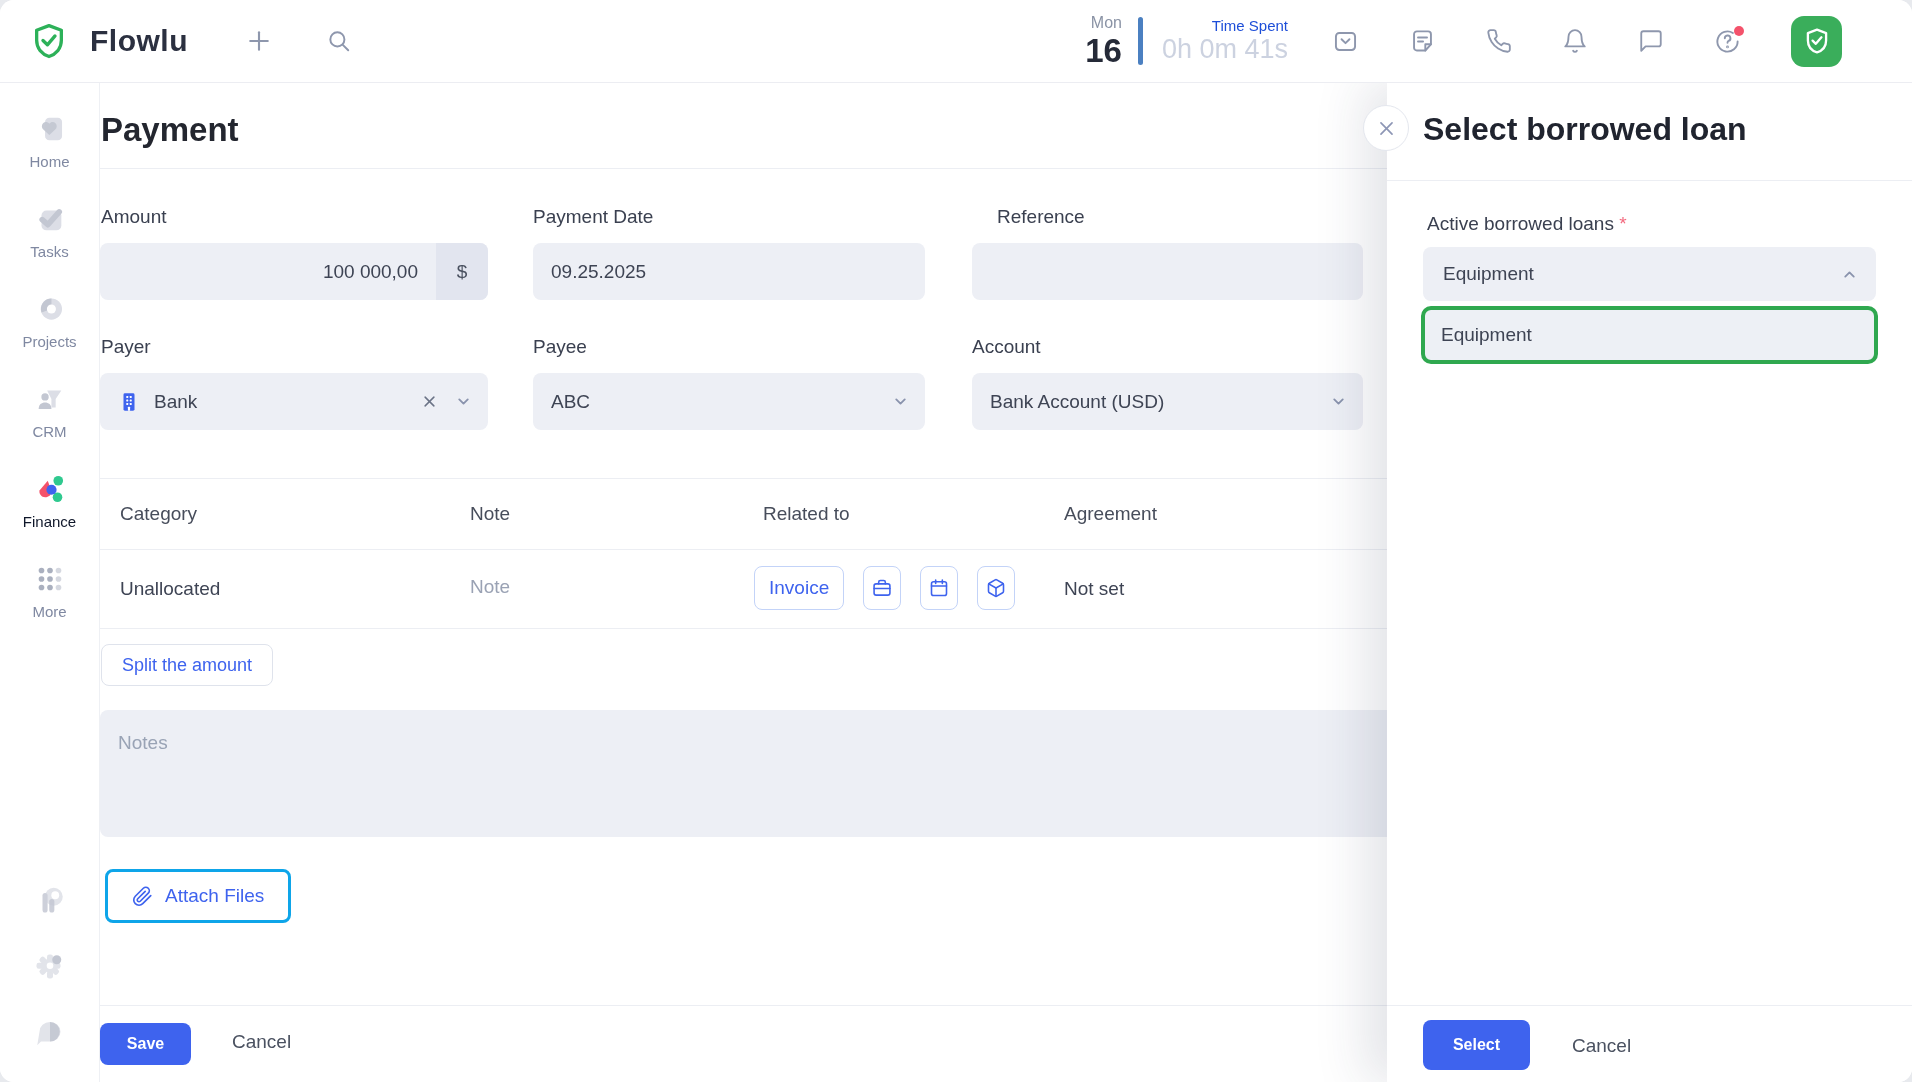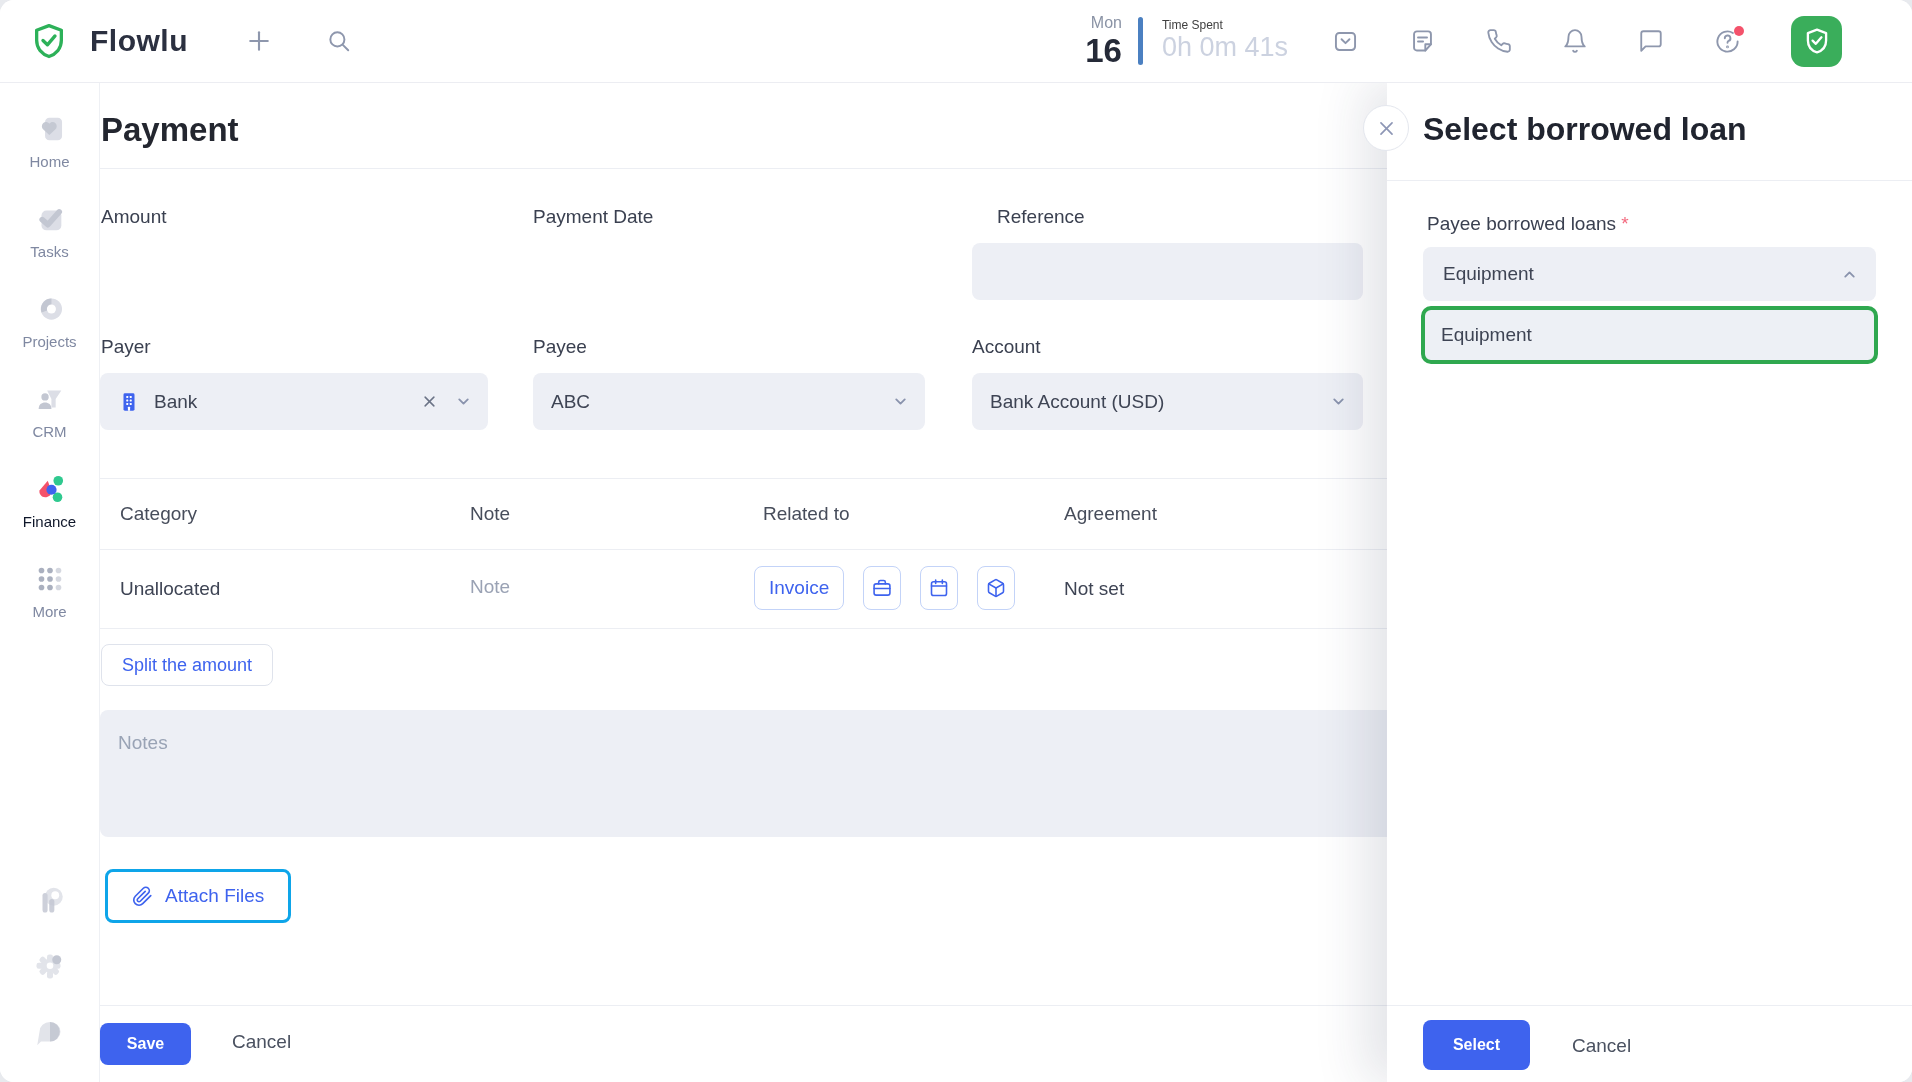--- a/index.html
+++ b/index.html
@@ -12,21 +12,21 @@
   .brand-name { font-size:30px; font-weight:600; color:#2b3040; letter-spacing:.5px; }
   .tb-btn { background:none; border:none; cursor:pointer; display:flex; align-items:center; justify-content:center; }
   .tb-plus { margin-left:56px; }
   .tb-search { margin-left:52px; }
   .tb-right { margin-left:auto; display:flex; align-items:center; margin-right:28px; }
   .date-block { text-align:right; line-height:1; }
   .date-day { font-size:16px; color:#8a93a5; margin-bottom:3px; }
   .date-num { font-size:33px; font-weight:600; color:#252a38; }
   .blue-bar { width:5px; height:48px; background:#4b80c1; border-radius:3px; margin:0 19px 0 16px; }
   .timespent { line-height:1.15; margin-right:44px; }
-  .ts-label { font-size:12px; color:#404040; }
+  .ts-label { font-size:15px; color:#1d4ed8;text-align:right; }
   .ts-value { font-size:27px; color:#ccd2e0; }
   .tb-icons { display:flex; align-items:center; gap:50px; margin-right:42px; }
   .avatar { width:51px; height:51px; border-radius:13px; background:#3aae5b; display:flex; align-items:center; justify-content:center; cursor:pointer; border:none; }
 
   
   .sidebar { position:absolute; top:83px; left:0; width:100px; bottom:0; background:#fff; border-right:1px solid #eef0f4; z-index:40; display:flex; flex-direction:column; align-items:center; padding-top:26px; }
   .side-item { width:100px; height:90px; display:flex; flex-direction:column; align-items:center; justify-content:flex-start; cursor:pointer; }
   .side-item .ic { height:40px; display:flex; align-items:center; }
   .side-label { font-size:15px; color:#7f88a1; margin-top:4px; }
   .side-label.active { color:#0f172a; }
@@ -293,20 +293,27 @@
   </nav>
 
   <section class="modal">
     <h1 class="modal-title">Payment</h1>
     <div class="modal-hdiv1"></div>
 
     <div class="flabel" style="left:17px; top:123px;">Amount</div>
     <div class="flabel" style="left:449px; top:123px;">Payment Date</div>
     <div class="flabel" style="left:888px; top:123px;margin-left:25px;">Reference</div>
 
+    <div class="field" style="left:16px; top:160px; width:388px;">
+      <input class="right" type="text" value="100 000,00" style="">
+      <div class="suffix">$</div>
+    </div>
+    <div class="field" style="left:449px; top:160px; width:392px;">
+      <input type="text" value="09.25.2025" style="">
+    </div>
     <div class="field" style="left:888px; top:160px; width:391px;">
       <input type="text" style="">
     </div>
 
     <div class="flabel" style="left:17px; top:253px;">Payer</div>
     <div class="flabel" style="left:449px; top:253px;">Payee</div>
     <div class="flabel" style="left:888px; top:253px;">Account</div>
 
     <div class="field selbox" style="left:16px; top:290px; width:388px;">
       <span style="margin-right:14px;">
@@ -423,21 +430,21 @@
         <svg width="19" height="19" viewBox="0 0 24 24" fill="none" stroke="#8d96b5" stroke-width="2.1" stroke-linecap="round">
             <line x1="5" y1="5" x2="19" y2="19"></line>
             <line x1="19" y1="5" x2="5" y2="19"></line>
           </svg>
       </span>
     </button>
     <h2 class="panel-title">Select borrowed loan</h2>
     <div class="panel-hdiv"></div>
 
     <div class="panel-label">
-      <span>Payee borrowed loans</span>
+      <span>Active borrowed loans</span>
       <span class="req">*</span>
     </div>
 
     <div class="panel-select">
       <span class="val">Equipment</span>
       <span>
         <svg width="17" height="17" viewBox="0 0 24 24" fill="none" stroke="#8a93ad" stroke-width="2.6" stroke-linecap="round" stroke-linejoin="round">
             <polyline points="6 15 12 9 18 15"></polyline>
           </svg>
       </span>

